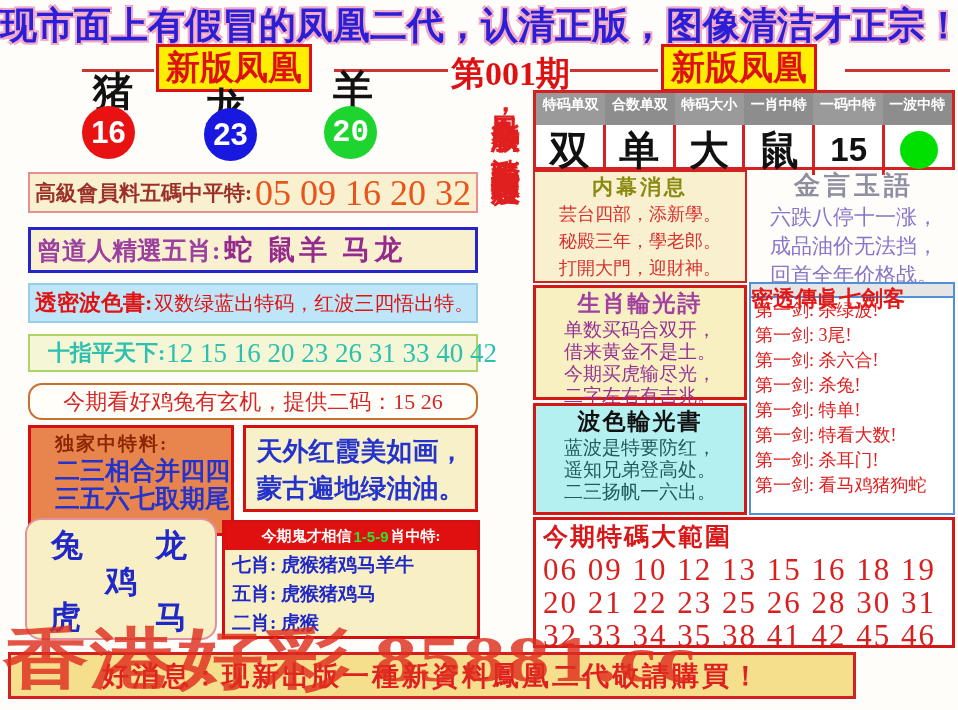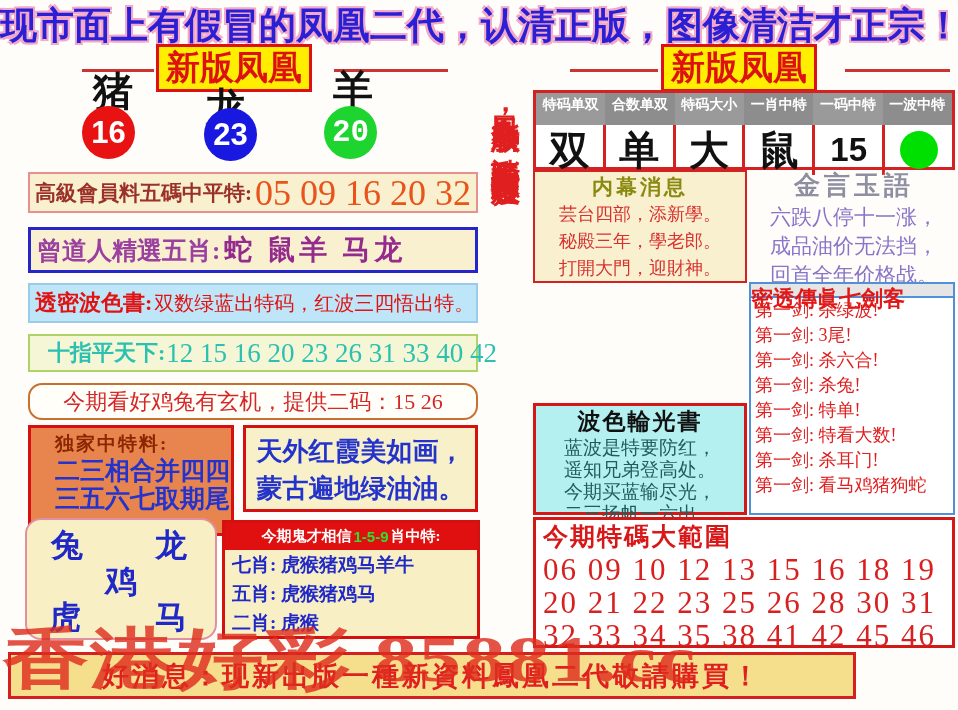--- a/index.html
+++ b/index.html
@@ -132,20 +132,21 @@
 </head>
 <body>
 
 <div id="page">
 
   <div class="top-warning">现市面上有假冒的凤凰二代，认清正版，图像清洁才正宗！</div>
 
   <div class="hline hl1"></div>
   <div class="brand-box brand-left">新版凤凰</div>
   <div class="hline hl2"></div>
+  <div class="issue">第001期</div>
   <div class="hline hl3"></div>
   <div class="brand-box brand-right">新版凤凰</div>
   <div class="hline hl4"></div>
 
   <div class="z-label zl-0">猪</div>
   <div class="z-label zl-1">龙</div>
   <div class="z-label zl-2">羊</div>
   <div class="ball ball-0">16</div>
   <div class="ball ball-1">23</div>
   <div class="ball ball-2">20</div>
@@ -241,26 +242,32 @@
     <div class="ln">打開大門，迎財神。</div>
   </div>
 
   <div class="golden">
     <div class="ttl">金言玉語</div>
     <div class="ln">六跌八停十一涨，</div>
     <div class="ln">成品油价无法挡，</div>
     <div class="ln">回首全年价格战。</div>
   </div>
 
+  <div class="sx-poem">
+    <div class="ttl">生肖輪光詩</div>
+    <div class="ln">单数买码合双开，</div>
+    <div class="ln">借来黄金不是土。</div>
+    <div class="ln">今期买虎输尽光，</div>
+    <div class="ln">二字左右有吉兆。</div>
+  </div>
 
   <div class="bose">
     <div class="ttl">波色輪光書</div>
     <div class="ln">蓝波是特要防红，</div>
     <div class="ln">遥知兄弟登高处。</div>
-    <div class="ln">今期买蓝输尽光，</div>
     <div class="ln">二三扬帆一六出。</div>
   </div>
 
   <div class="swords">
     <div class="hdr">密透傳眞七劍客</div>
     <div class="ln">第一剑: 杀绿波!</div>
     <div class="ln">第一剑: 3尾!</div>
     <div class="ln">第一剑: 杀六合!</div>
     <div class="ln">第一剑: 杀兔!</div>
     <div class="ln">第一剑: 特单!</div>

